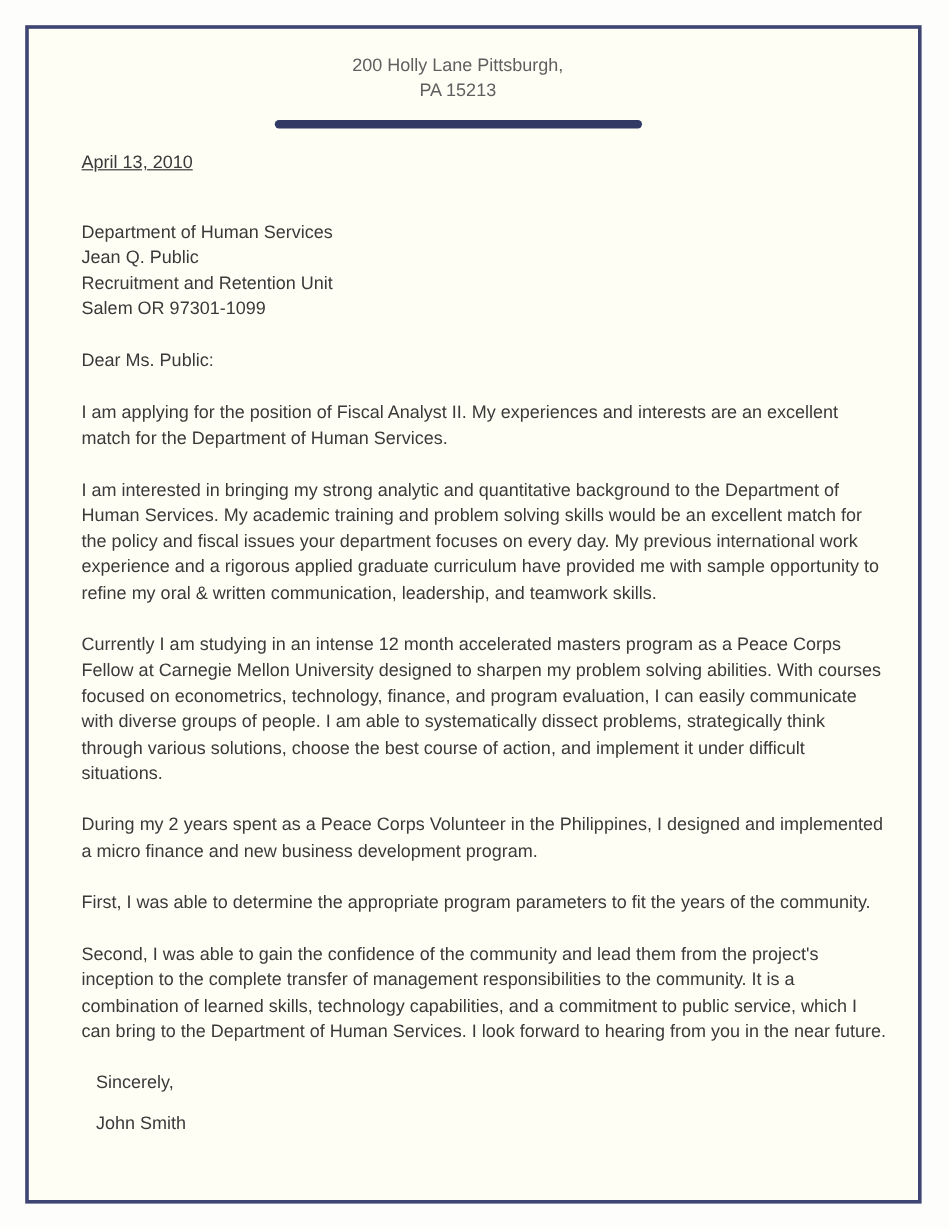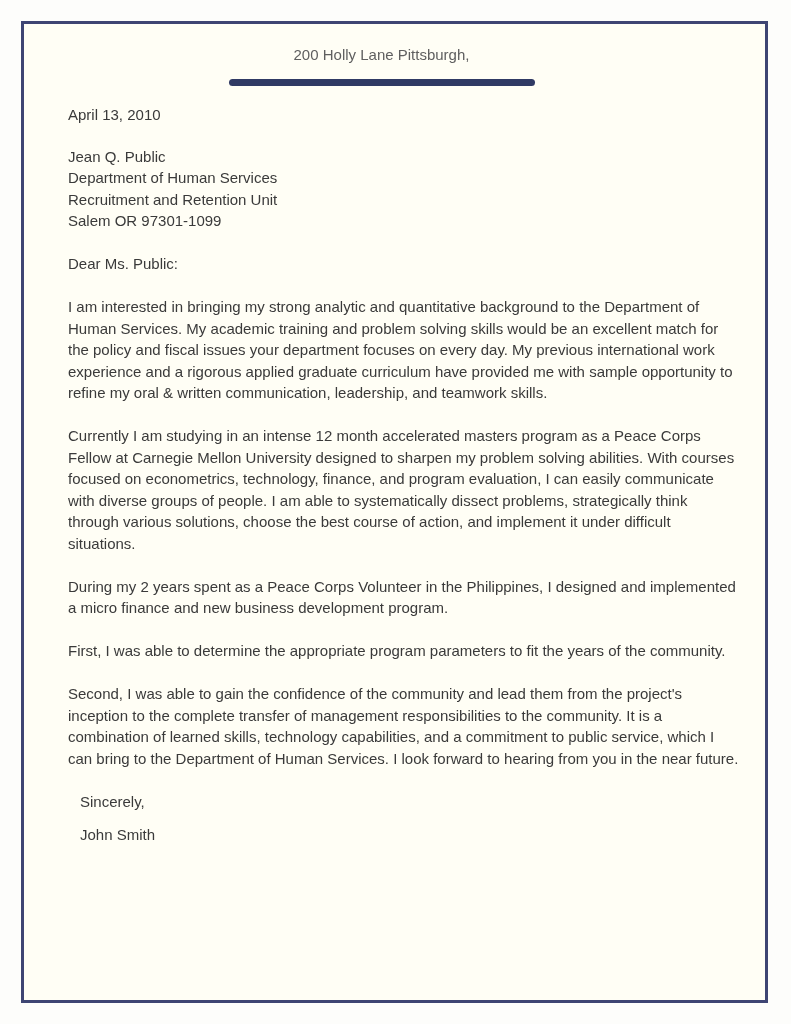--- a/index.html
+++ b/index.html
@@ -32,51 +32,53 @@
     border-radius: 5px;
     background: #303a64;
     margin: 14px auto 0 auto;
   }
   .letter-body {
     padding: 18px 24px 0 44px;
     color: #3a3a3a;
     font-size: 15px;
     line-height: 21.5px;
   }
-  .date-line { margin-bottom: 20px; }
+  .date-line { margin-bottom: 36px; text-decoration: underline; }
   .recipient-block { margin-bottom: 21.5px; }
   .salutation { margin-bottom: 21.5px; }
   .letter-body p { margin: 0 0 21.5px 0; }
   .closing-block p { margin: 12px; }
 </style>
 </head>
 <body>
 
 <div class="page-frame">
 
   <div class="letter-header">
     <div class="header-address">
       <div>200 Holly Lane Pittsburgh,</div>
+      <div>PA 15213</div>
     </div>
     <div class="header-divider"></div>
   </div>
 
   <div class="letter-body">
 
     <div class="date-line">April 13, 2010</div>
 
     <div class="recipient-block">
+      <div>Department of Human Services</div>
       <div>Jean Q. Public</div>
-      <div>Department of Human Services</div>
       <div>Recruitment and Retention Unit</div>
       <div>Salem OR 97301-1099</div>
     </div>
 
     <div class="salutation">Dear Ms. Public:</div>
 
+    <p>I am applying for the position of Fiscal Analyst II. My experiences and interests are an excellent match for the Department of Human Services.</p>
     <p>I am interested in bringing my strong analytic and quantitative background to the Department of Human Services. My academic training and problem solving skills would be an excellent match for the policy and fiscal issues your department focuses on every day. My previous international work experience and a rigorous applied graduate curriculum have provided me with sample opportunity to refine my oral &amp; written communication, leadership, and teamwork skills.</p>
     <p>Currently I am studying in an intense 12 month accelerated masters program as a Peace Corps Fellow at Carnegie Mellon University designed to sharpen my problem solving abilities. With courses focused on econometrics, technology, finance, and program evaluation, I can easily communicate with diverse groups of people. I am able to systematically dissect problems, strategically think through various solutions, choose the best course of action, and implement it under difficult situations.</p>
     <p>During my 2 years spent as a Peace Corps Volunteer in the Philippines, I designed and implemented a micro finance and new business development program.</p>
     <p>First, I was able to determine the appropriate program parameters to fit the years of the community.</p>
     <p>Second, I was able to gain the confidence of the community and lead them from the project's inception to the complete transfer of management responsibilities to the community. It is a combination of learned skills, technology capabilities, and a commitment to public service, which I can bring to the Department of Human Services. I look forward to hearing from you in the near future.</p>
 
     <div class="closing-block">
       <p>Sincerely,</p>
       <p>John Smith</p>
     </div>

